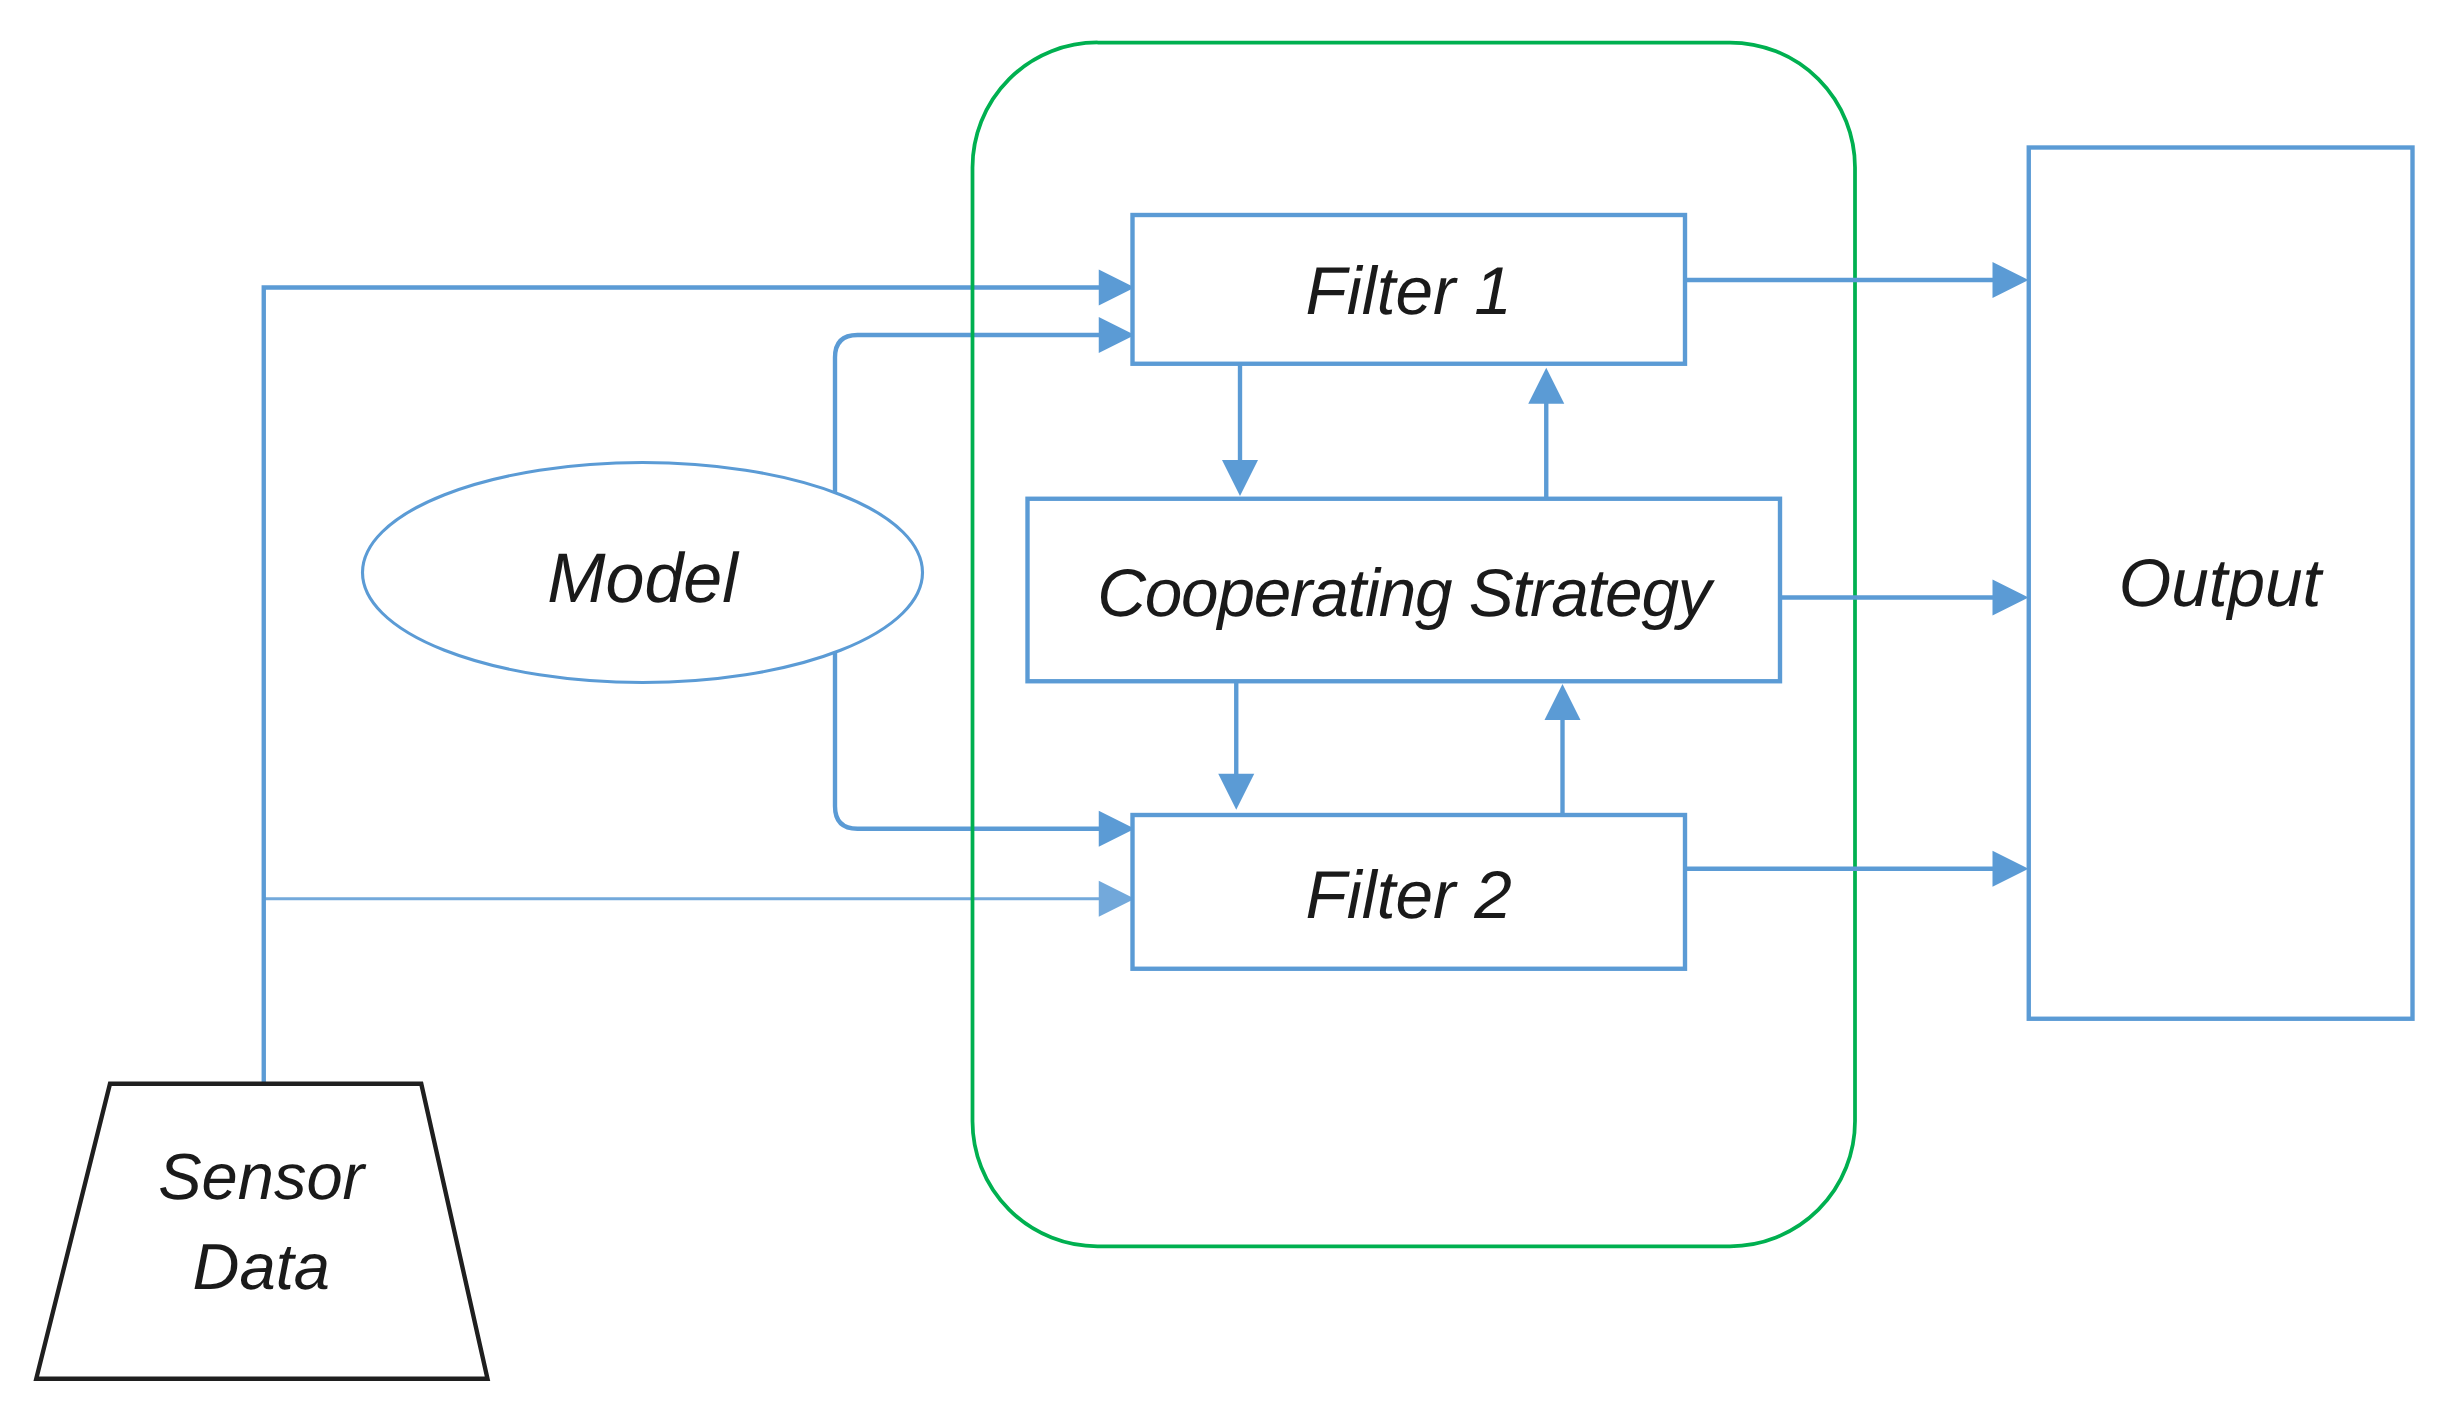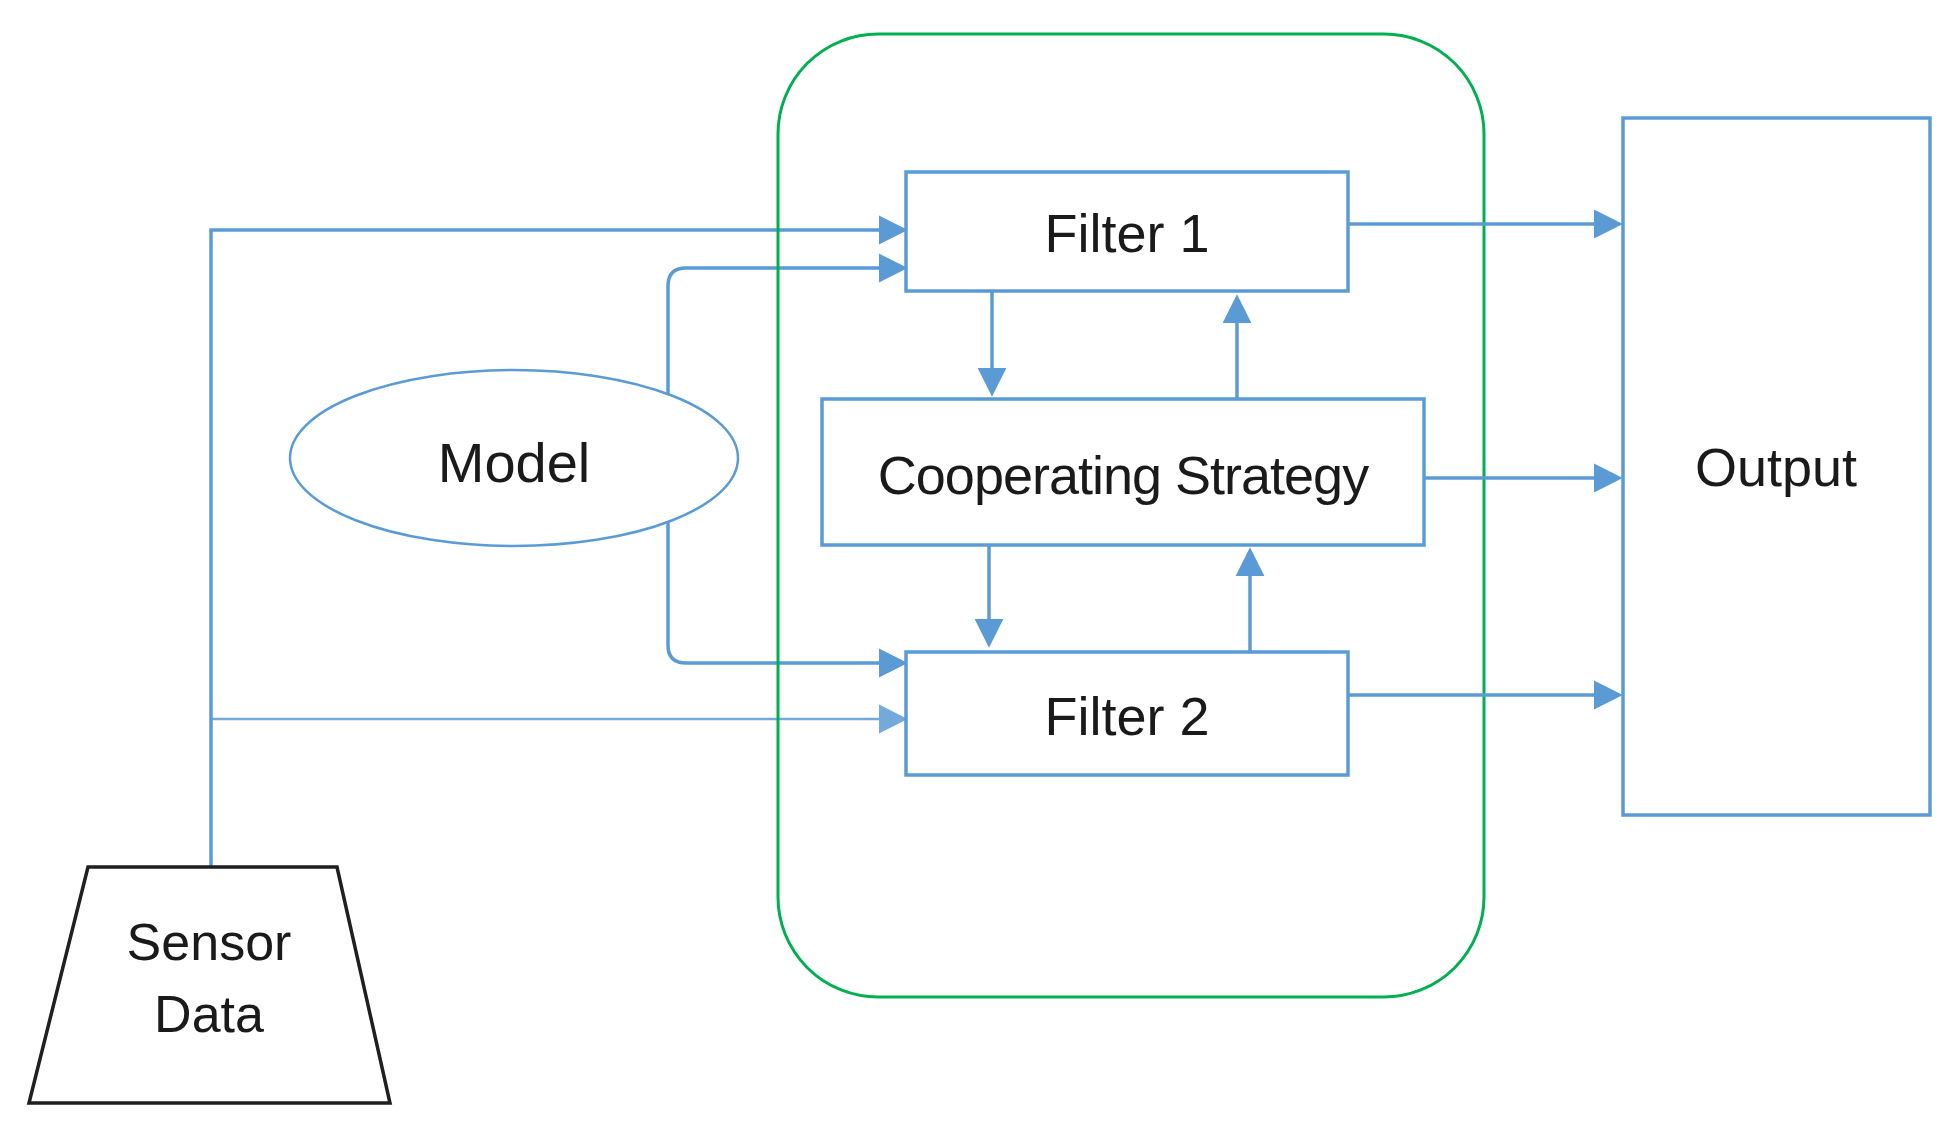--- a/index.html
+++ b/index.html
@@ -6,20 +6,21 @@
     margin: 0;
     padding: 0;
     background: #ffffff;
   }
   .stage {
     width: 1957px;
     height: 1122px;
     background: var(--background, #ffffff);
     position: relative;
     overflow: hidden;
+    font-style: italic;
   }
   svg { display: block; }
 
   .connector {
     stroke: var(--connector-blue, #5B9BD5);
     fill: none;
     stroke-width: 3.5;
   }
   .connector.thin {
     stroke-width: 2.5;

